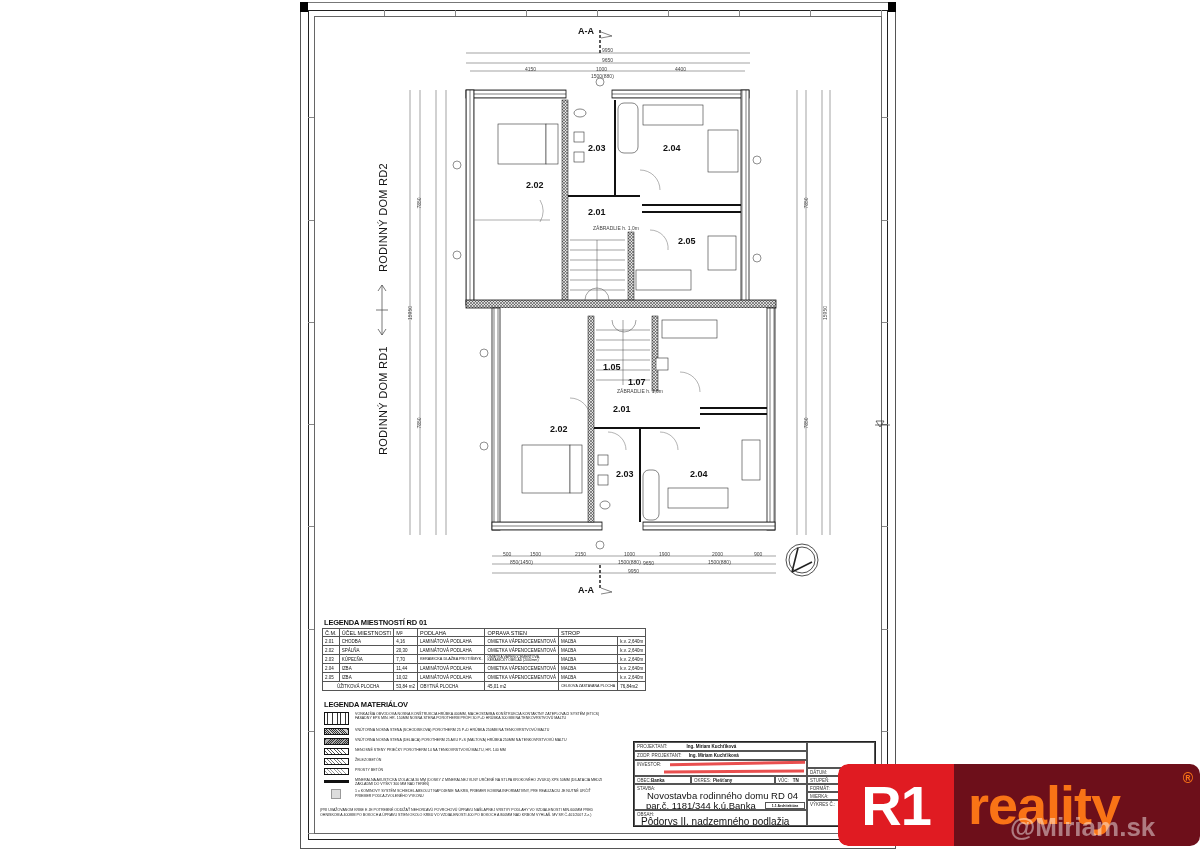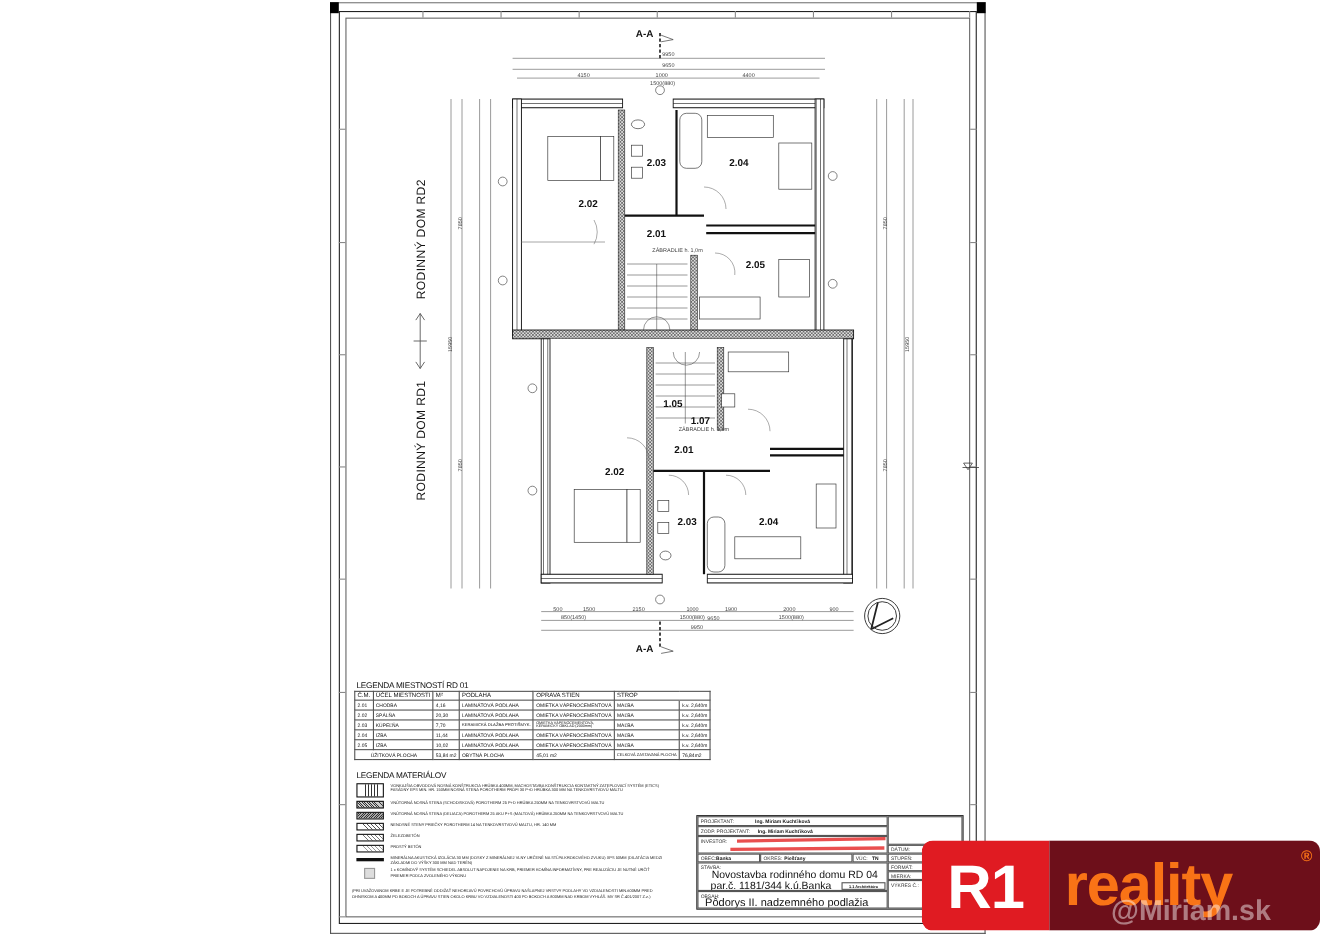--- a/index.html
+++ b/index.html
@@ -13,21 +13,21 @@
   .tickrow div { flex: 1; border-right: 1px solid #888; }
   .tickcol { position: absolute; top: 16px; width: 6px; height: 818px; display: flex; flex-direction: column; }
   .tickcol div { flex: 1; border-bottom: 1px solid #888; }
 
   .plan { position: absolute; left: 0; top: 0; width: 1200px; height: 849px; }
   .section-label { position: absolute; font-weight: bold; font-size: 9px; }
   .vlabel { position: absolute; font-size: 11px; font-weight: normal; transform: rotate(-90deg); transform-origin: left top; white-space: nowrap; letter-spacing: 0.3px; }
   .dimtxt { position: absolute; font-size: 5px; color: #444; white-space: nowrap; }
   .room-num { position: absolute; font-size: 9px; font-weight: bold; }
 
-  .legend-title { position: absolute; font-size: 7.5px; font-weight: normal; letter-spacing: -0.2px; }
+  .legend-title { position: absolute; font-size: 7.5px; font-weight: bold; letter-spacing: -0.2px; }
   table.rooms { position: absolute; left: 322px; top: 628px; width: 268px; border-collapse: collapse; font-size: 4.5px; border: 1px solid #222; }
   table.rooms td, table.rooms th { border: 0.5px solid #555; padding: 0.5px 2px; height: 9px; font-weight: normal; text-align: left; white-space: nowrap; }
   table.rooms th { font-size: 5.5px; height: 8px; }
 
   .mat-list { position: absolute; left: 324px; top: 712px; width: 280px; }
   .mat-row { display: flex; align-items: flex-start; margin-bottom: 3px; }
   .mat-swatch { width: 25px; height: 7px; border: 1px solid #111; margin-right: 6px; flex-shrink: 0; }
   .mat-text { font-size: 3.6px; line-height: 4.2px; color: #222; }
   .mat-note { position: absolute; left: 320px; top: 808px; width: 290px; font-size: 3.6px; line-height: 4.5px; color: #222; }
 

